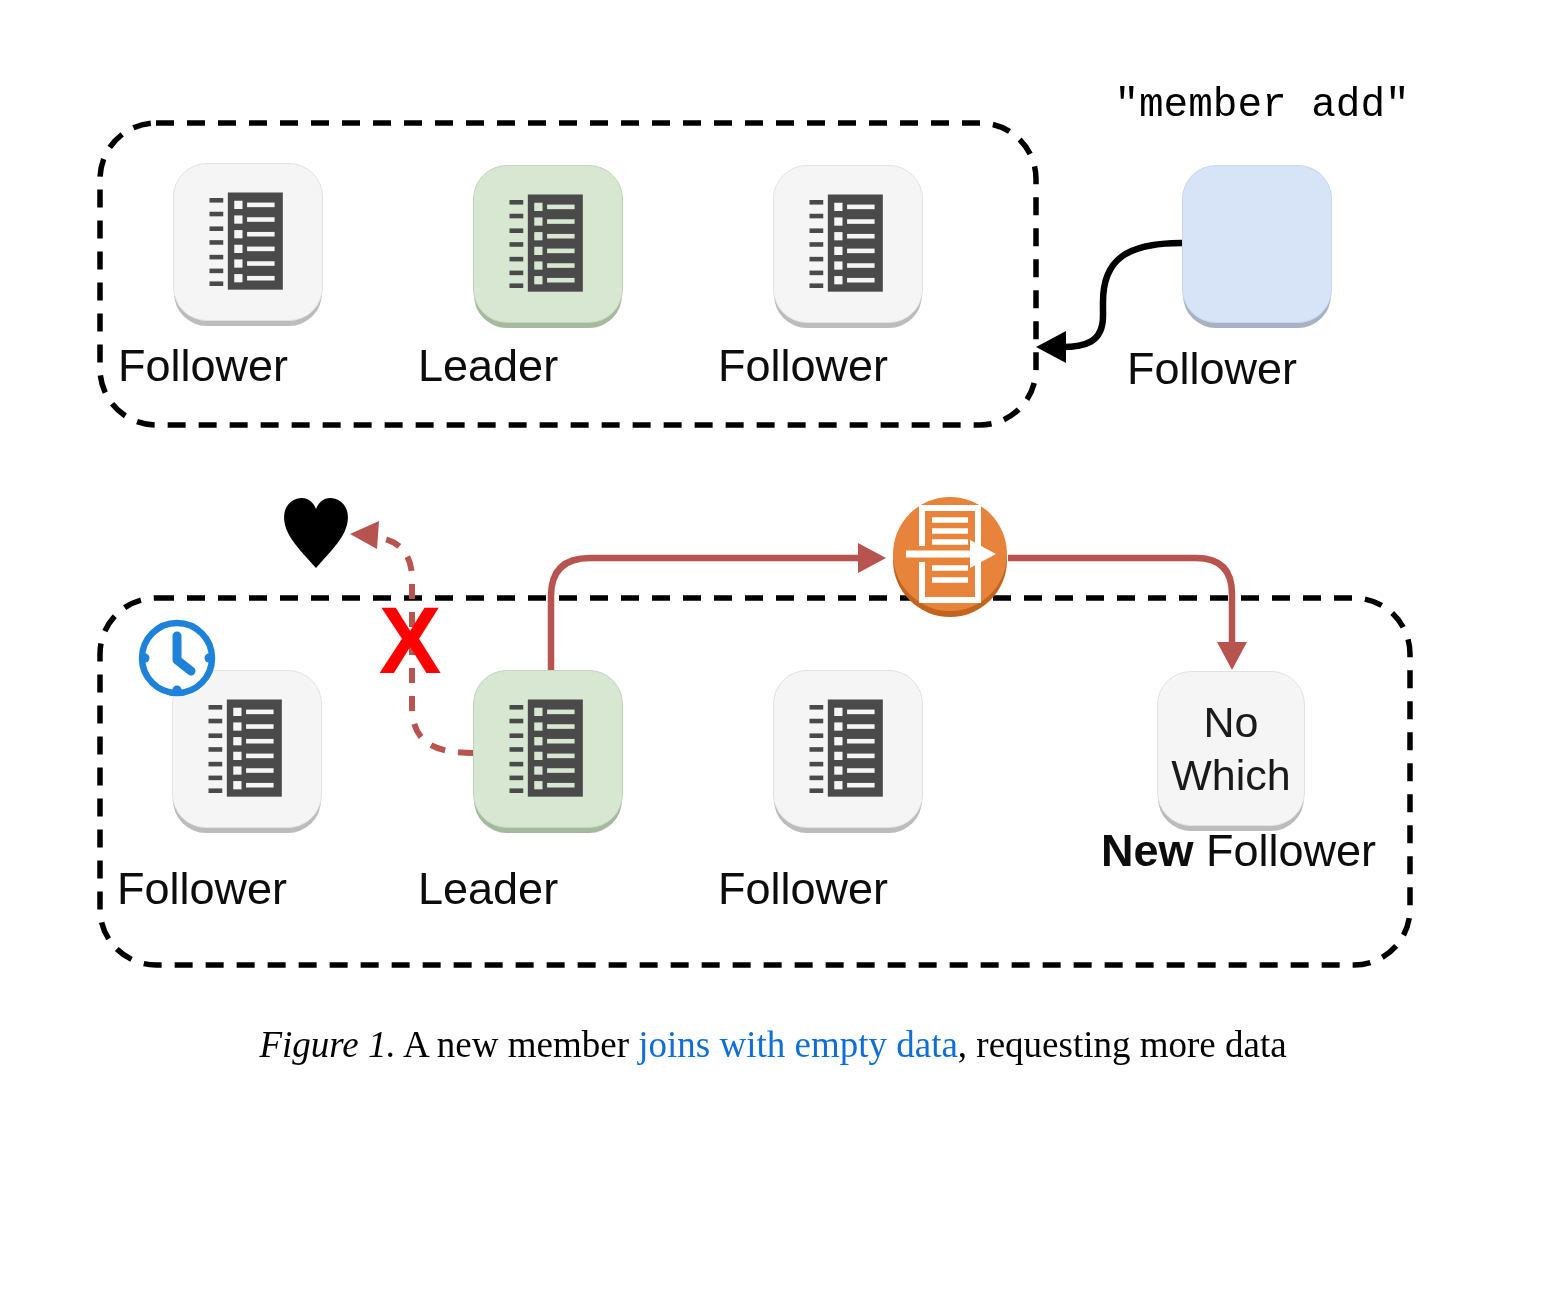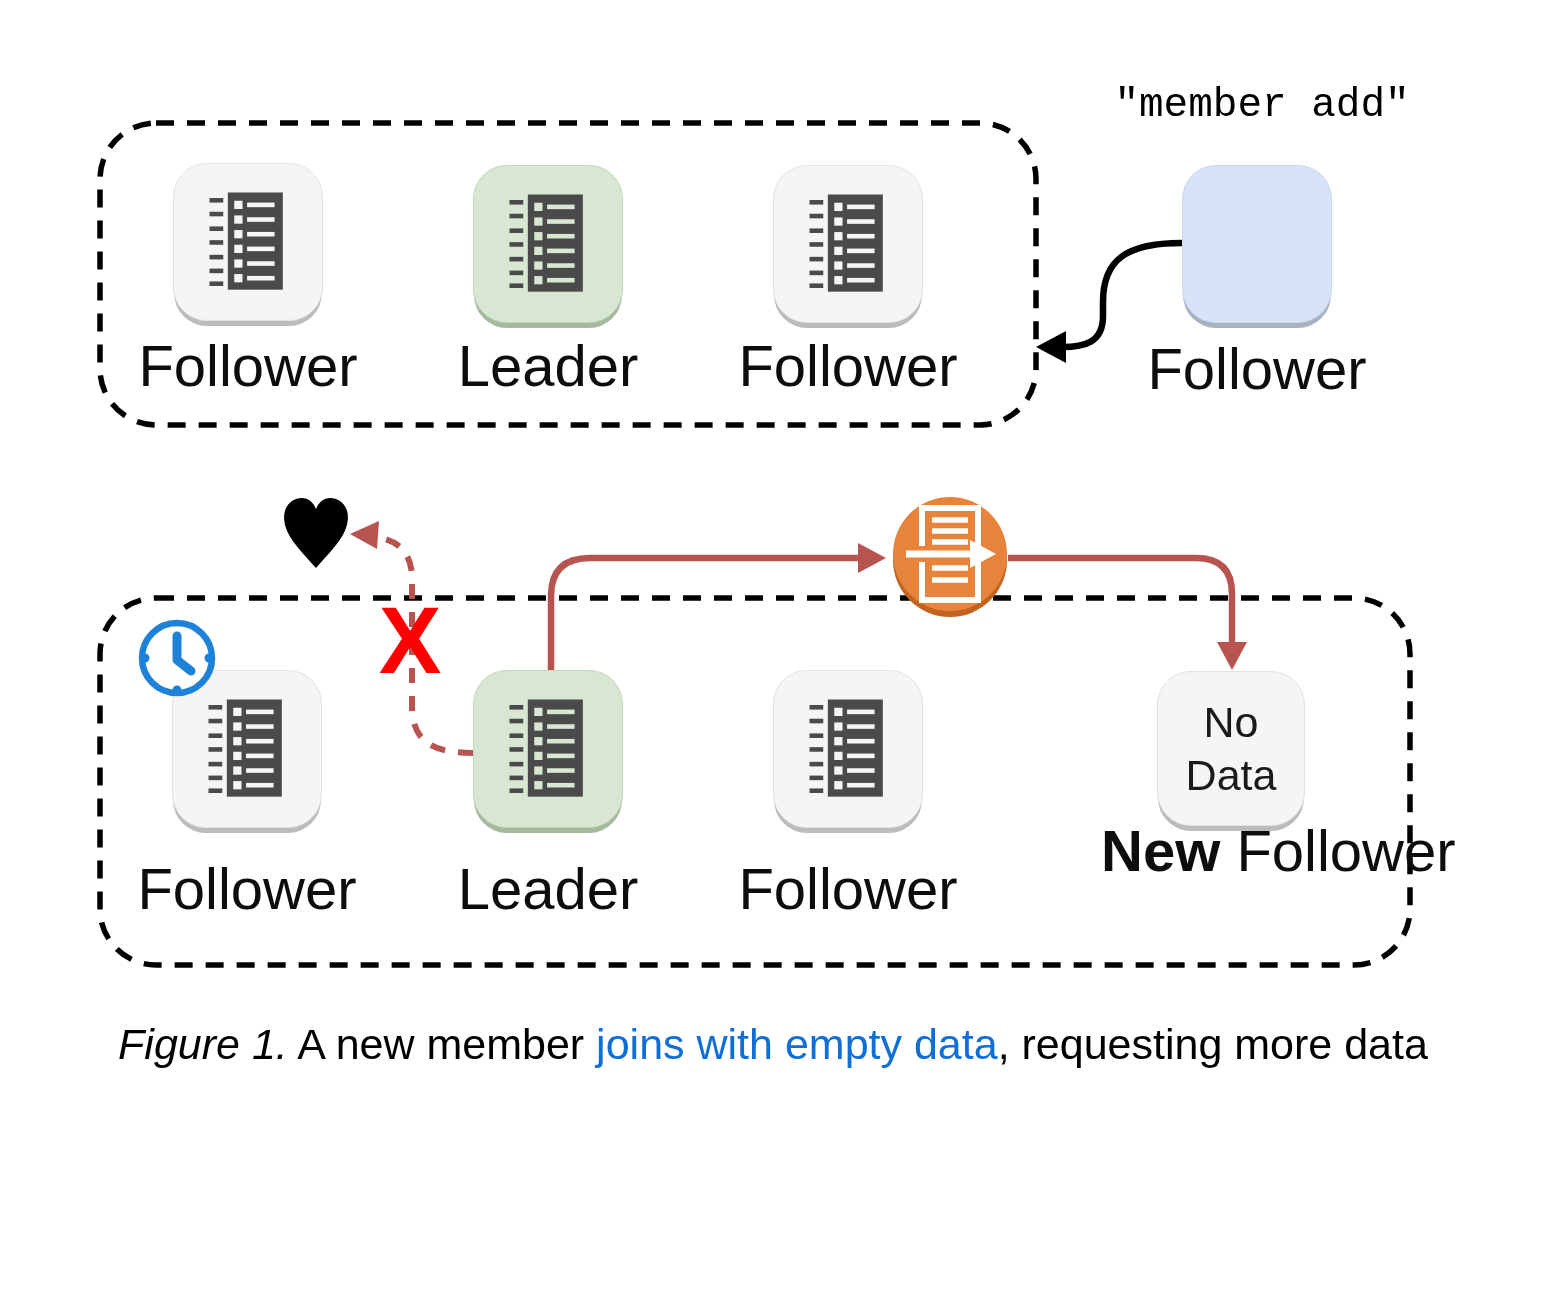--- a/index.html
+++ b/index.html
@@ -12,39 +12,39 @@
     position:absolute;width:150px;height:158px;border-radius:34px;z-index:2;
     display:flex;align-items:center;justify-content:center;box-sizing:border-box;
   }
   .node--gray{background:#f5f5f5;border:1px solid #e2e2e2;box-shadow:0 6px 0 -1px #bcbcbc;
     --srv-body:#4a4a4a;--srv-lines:#f5f5f5;}
   .node--green{background:#d7e7d2;border:1px solid #c3d6bc;box-shadow:0 6px 0 -1px #a4b99e;
     --srv-body:#4a4a4a;--srv-lines:#d7e7d2;}
   .node--blue{background:#d7e4f7;border:1px solid #c8d7ee;box-shadow:0 6px 0 -1px #a8b2c2;}
   .srv-icon{width:88px;height:108px;display:block;}
   .node-label{
-    position:absolute;width:260px;text-align:center;font-size:58px;line-height:50px;
+    position:absolute;width:260px;font-size:45px;line-height:50px;
     color:#0d0d0d;z-index:2;white-space:nowrap;
   }
   .nodata-text{font-size:43px;line-height:53px;text-align:center;color:#1a1a1a;}
   .member-add{
     position:absolute;left:1052px;top:82px;width:420px;text-align:center;z-index:2;
     font-family:"Liberation Mono","DejaVu Sans Mono",monospace;font-size:41px;color:#000;white-space:nowrap;
   }
   .large-snapshot{
     position:absolute;left:438px;top:476px;width:500px;text-align:center;z-index:3;
     font-size:47px;font-weight:bold;font-style:italic;color:#d61a1a;white-space:nowrap;
   }
   .block-x{
     position:absolute;left:360px;top:596px;width:100px;text-align:center;z-index:3;
     font-size:94px;font-weight:bold;color:#ff0000;line-height:90px;
   }
   .clock{position:absolute;left:132px;top:614px;z-index:3;}
   .caption{position:absolute;left:0;top:1018px;width:1546px;z-index:2;}
-  .cap-line{text-align:center;font-size:43px;line-height:53px;white-space:nowrap;color:#000;}
+  .cap-line{text-align:center;font-size:37px;line-height:53px;white-space:nowrap;color:#000;font-family:Liberation Serif, serif;}
   .seg-italic{font-style:italic;}
   .seg-plain{color:#000;}
   .seg-blue{color:#0f6fd6;}
   .seg-red{color:#fa0808;}
 </style>
 </head>
 <body>
 
 <div class="canvas">
 
@@ -165,21 +165,21 @@
       </svg>
   </div>
   <div class="node node--gray" style="left:773px;top:670px;">
     <svg class="srv-icon" viewBox="0 0 96 116">
         <use href="#srv"></use>
       </svg>
   </div>
   <div class="node node--gray" style="left:1157px;top:671px;width:148px;height:155px;">
     <div class="nodata-text">
       <div>No</div>
-      <div>Data</div>
+      <div>Which</div>
     </div>
   </div>
 
   <div class="node-label" style="left:117px;top:864px;">Follower</div>
   <div class="node-label" style="left:418px;top:864px;">Leader</div>
   <div class="node-label" style="left:718px;top:864px;">Follower</div>
   <div class="node-label" style="left:1101px;top:826px;">
     <b>New</b><span> Follower</span>
   </div>
 

